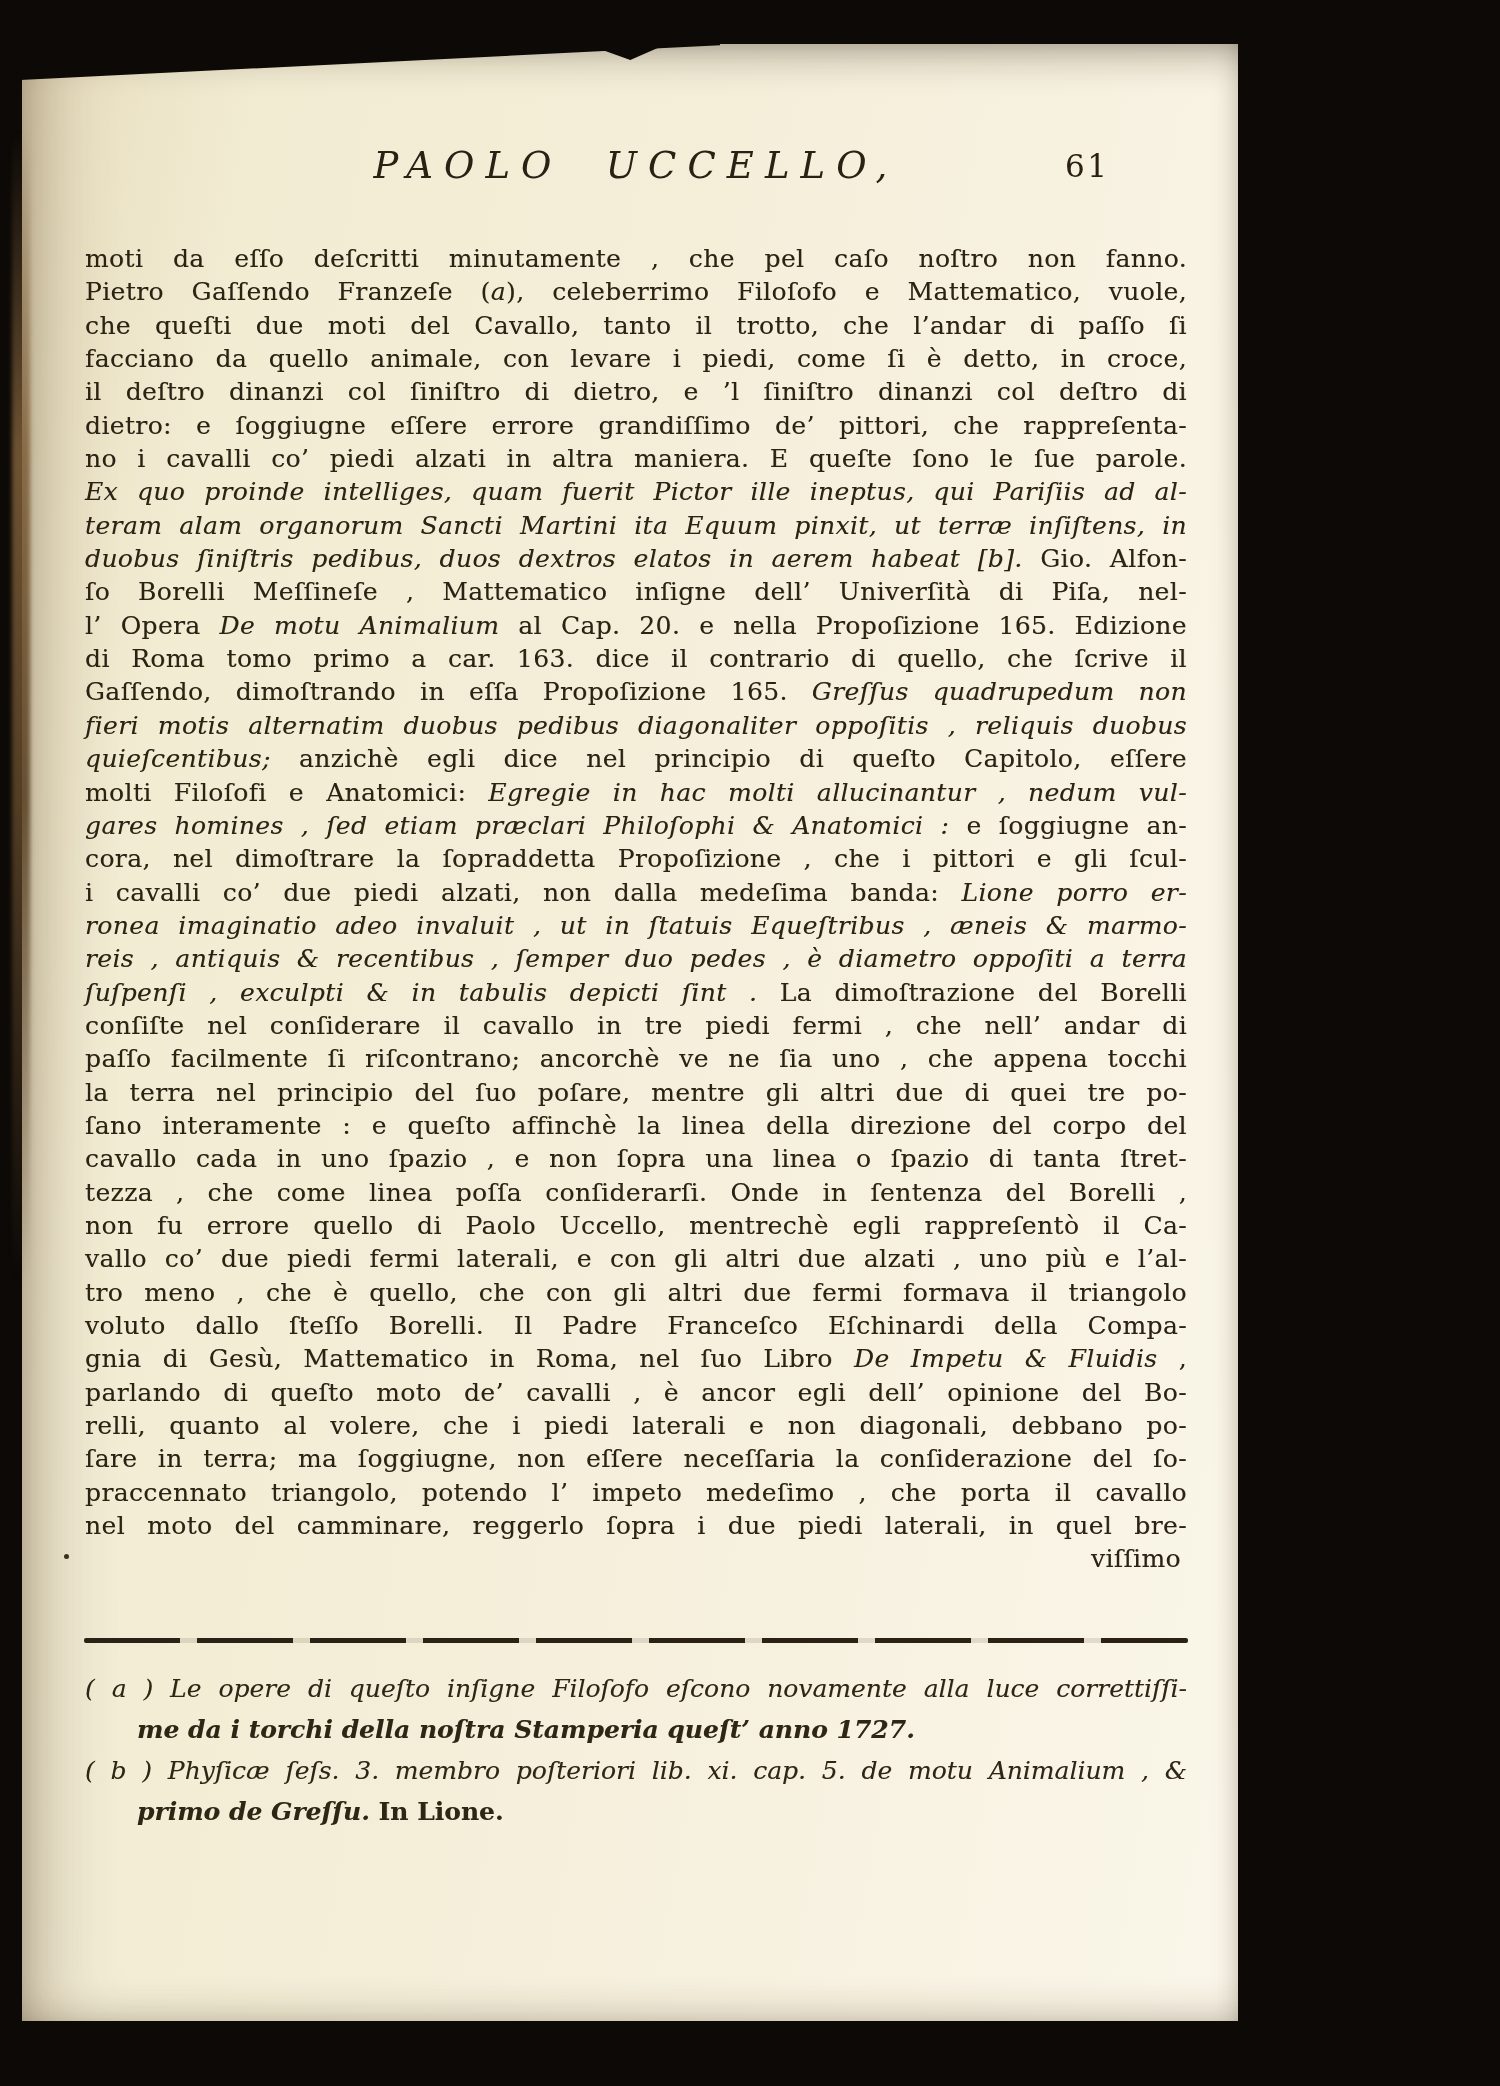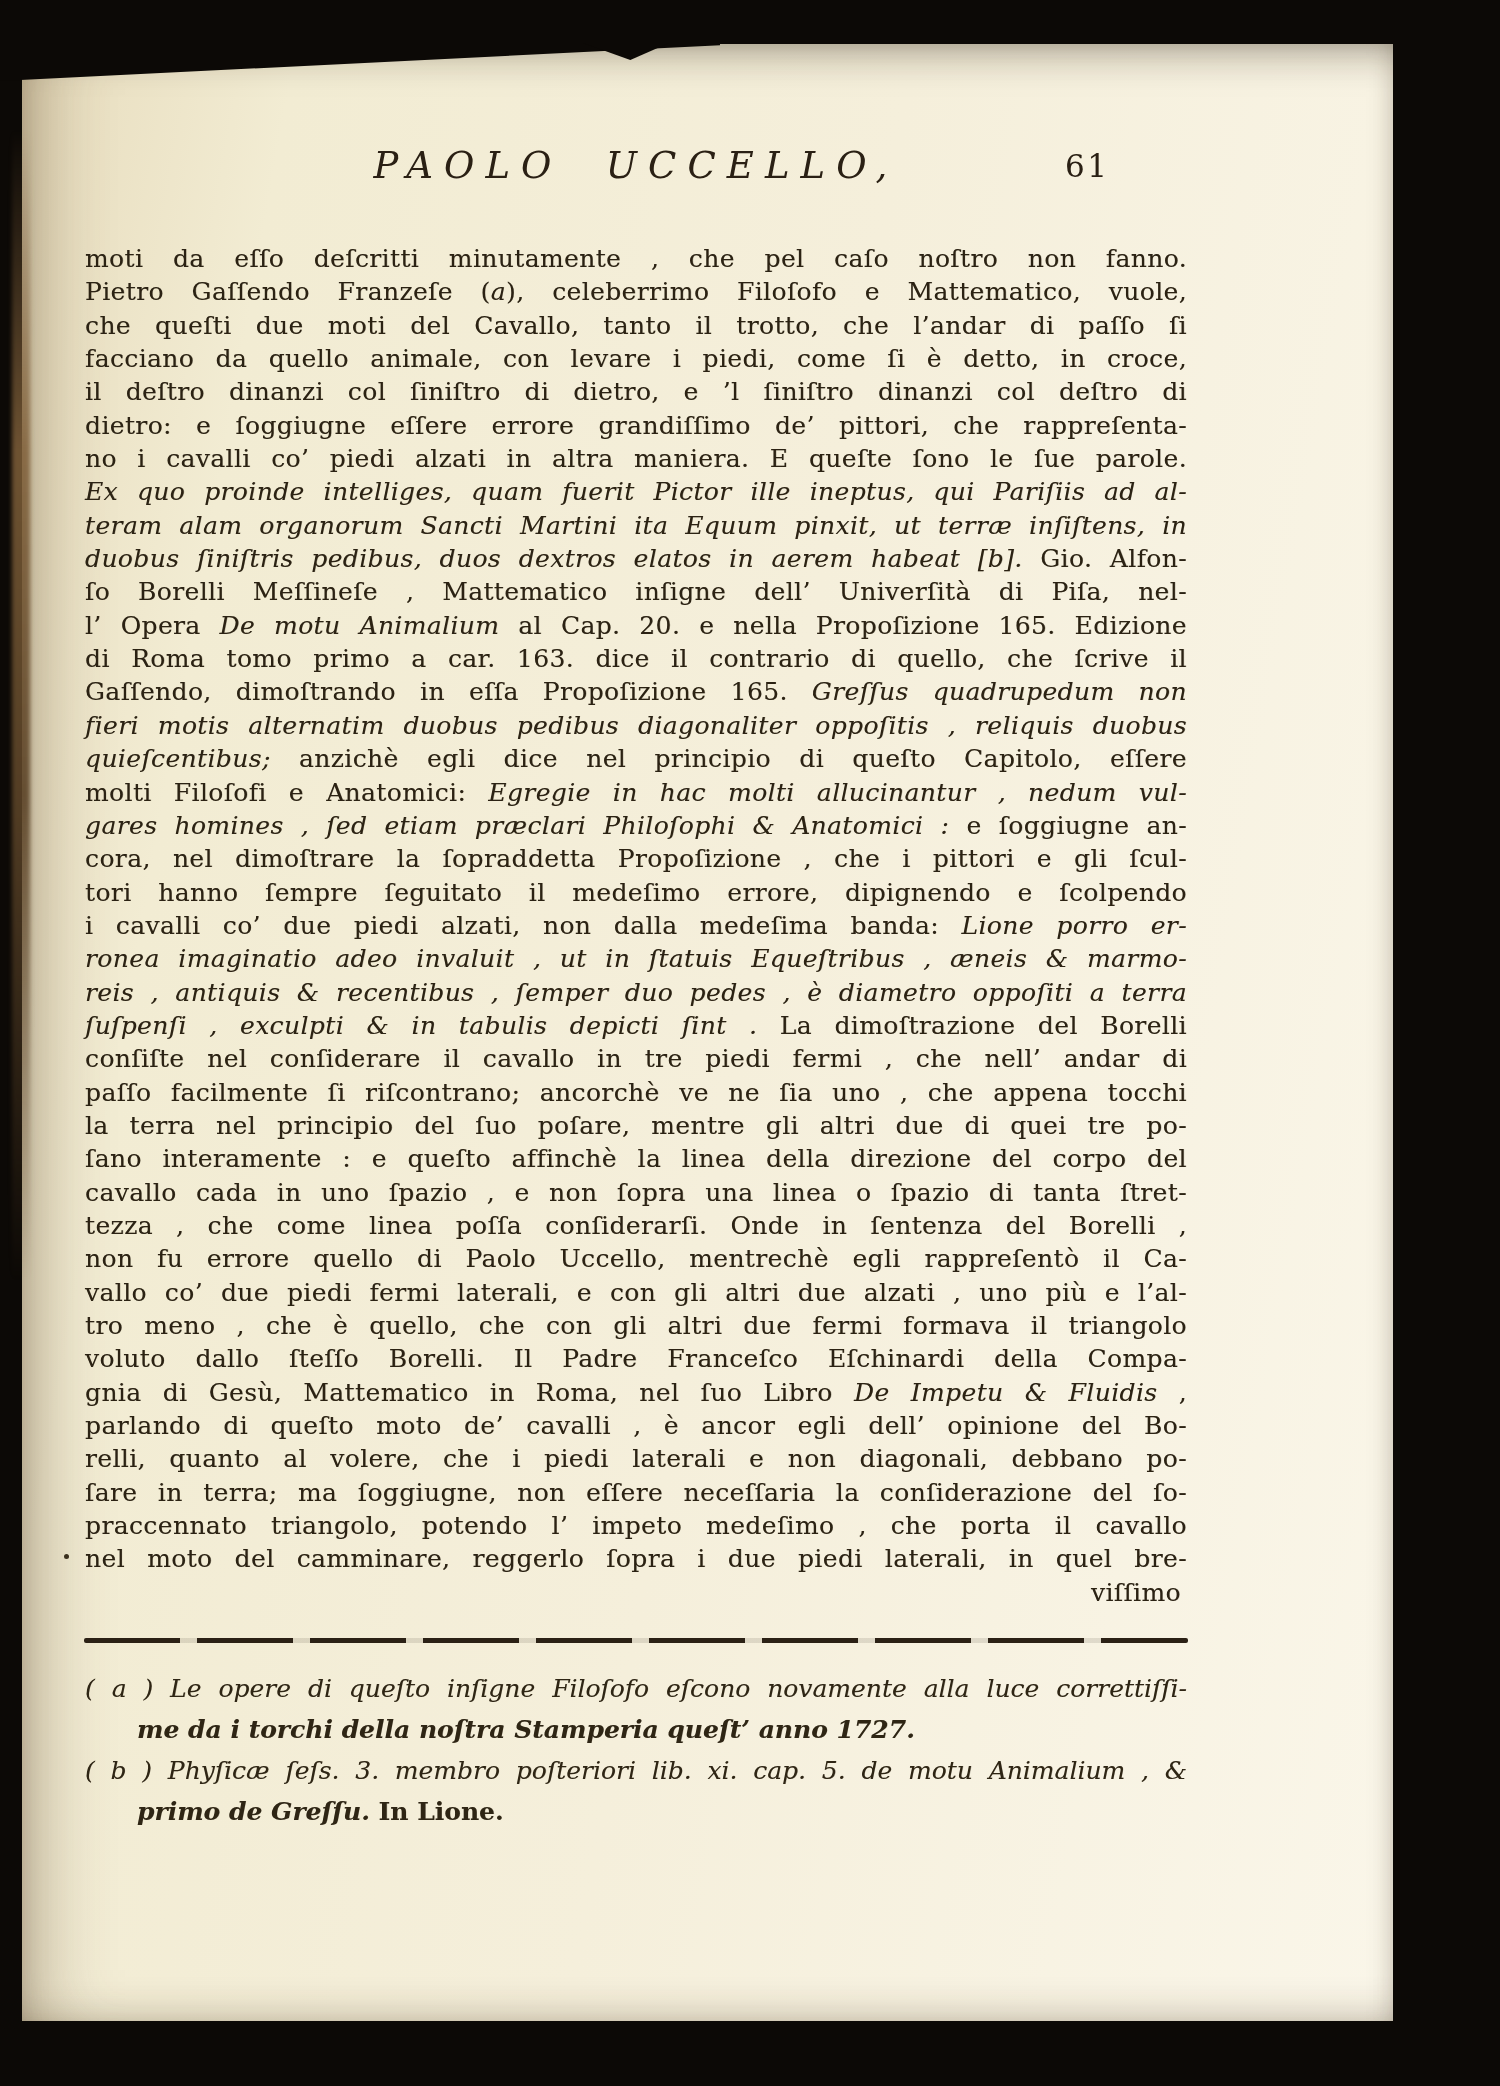--- a/index.html
+++ b/index.html
@@ -14,21 +14,21 @@
   .scan{
     position:relative;
     width:1500px;height:2086px;
     background:var(--bg);
     overflow:hidden;
     font-family:"DejaVu Serif","Liberation Serif",serif;
   }
   .page{
     position:absolute;
     left:22px;top:44px;
-    width:1371px;height:1977px;
+    width:1216px;height:1977px;
     background:
       linear-gradient(100deg,var(--page-dark) 0%,var(--page) 16%,#f5efdb 52%,var(--page-light) 100%);
     box-shadow:
       inset 0 26px 46px -28px rgba(30,20,8,.5),
       inset 52px 0 80px -44px rgba(86,62,32,.45),
       inset -16px 0 28px -20px rgba(70,52,28,.22),
       inset 0 -26px 44px -32px rgba(70,52,28,.33);
   }
   .top-wedge{
     position:absolute;left:0;top:43px;width:720px;height:38px;
@@ -116,21 +116,20 @@
         <div class="tline fnline"><span class="it">duobus ſiniſtris pedibus, duos dextros elatos in aerem habeat [b].</span><span class="ro"> Gio. Alfon-</span></div>
         <div class="tline fnline"><span class="ro">ſo Borelli Meſſineſe , Mattematico inſigne dell’ Univerſità di Piſa, nel-</span></div>
         <div class="tline fnline"><span class="ro">l’ Opera </span><span class="it">De motu Animalium</span><span class="ro"> al Cap. 20. e nella Propoſizione 165. Edizione</span></div>
         <div class="tline fnline"><span class="ro">di Roma tomo primo a car. 163. dice il contrario di quello, che ſcrive il</span></div>
         <div class="tline fnline"><span class="ro">Gaſſendo, dimoſtrando in eſſa Propoſizione 165. </span><span class="it">Greſſus quadrupedum non</span></div>
         <div class="tline fnline"><span class="it">fieri motis alternatim duobus pedibus diagonaliter oppoſitis , reliquis duobus</span></div>
         <div class="tline fnline"><span class="it">quieſcentibus;</span><span class="ro"> anzichè egli dice nel principio di queſto Capitolo, eſſere</span></div>
         <div class="tline fnline"><span class="ro">molti Filoſofi e Anatomici: </span><span class="it">Egregie in hac molti allucinantur , nedum vul-</span></div>
         <div class="tline fnline"><span class="it">gares homines , ſed etiam præclari Philoſophi &amp; Anatomici :</span><span class="ro"> e ſoggiugne an-</span></div>
         <div class="tline fnline"><span class="ro">cora, nel dimoſtrare la ſopraddetta Propoſizione , che i pittori e gli ſcul-</span></div>
-        <div class="tline fnline"><span class="ro">tori hanno ſempre ſeguitato il medeſimo errore, dipignendo e ſcolpendo</span></div>
         <div class="tline fnline"><span class="ro">i cavalli co’ due piedi alzati, non dalla medeſima banda: </span><span class="it">Lione porro er-</span></div>
         <div class="tline fnline"><span class="it">ronea imaginatio adeo invaluit , ut in ſtatuis Equeſtribus , æneis &amp; marmo-</span></div>
         <div class="tline fnline"><span class="it">reis , antiquis &amp; recentibus , ſemper duo pedes , è diametro oppoſiti a terra</span></div>
         <div class="tline fnline"><span class="it">ſuſpenſi , exculpti &amp; in tabulis depicti ſint .</span><span class="ro"> La dimoſtrazione del Borelli</span></div>
         <div class="tline fnline"><span class="ro">conſiſte nel conſiderare il cavallo in tre piedi fermi , che nell’ andar di</span></div>
         <div class="tline fnline"><span class="ro">paſſo facilmente ſi riſcontrano; ancorchè ve ne ſia uno , che appena tocchi</span></div>
         <div class="tline fnline"><span class="ro">la terra nel principio del ſuo poſare, mentre gli altri due di quei tre po-</span></div>
         <div class="tline fnline"><span class="ro">ſano interamente : e queſto affinchè la linea della direzione del corpo del</span></div>
         <div class="tline fnline"><span class="ro">cavallo cada in uno ſpazio , e non ſopra una linea o ſpazio di tanta ſtret-</span></div>
         <div class="tline fnline"><span class="ro">tezza , che come linea poſſa conſiderarſi. Onde in ſentenza del Borelli ,</span></div>

